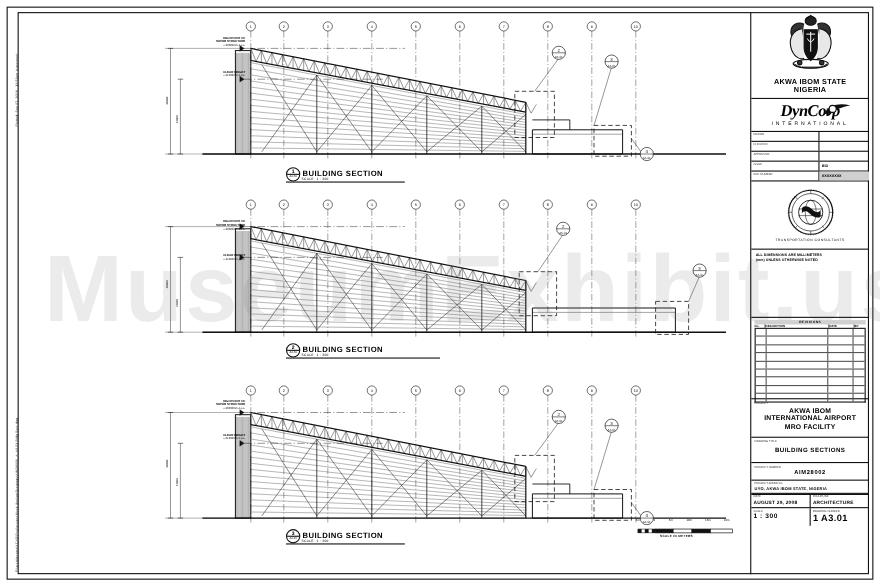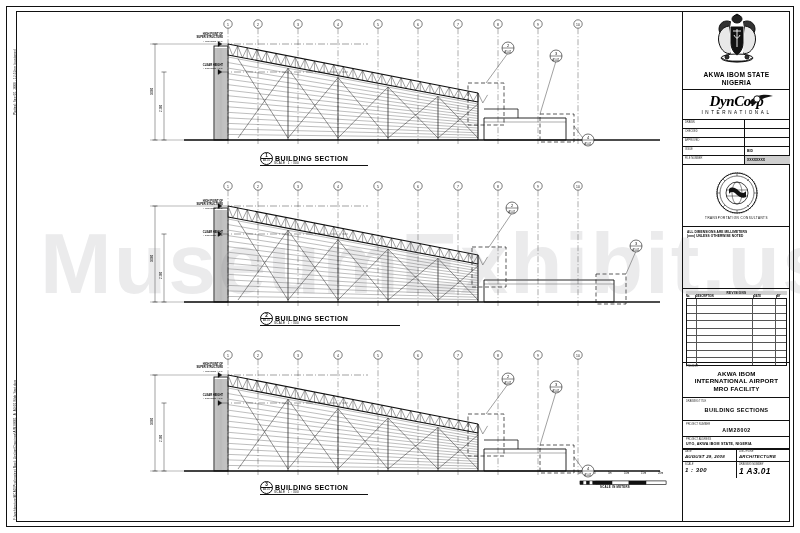--- a/index.html
+++ b/index.html
@@ -46,21 +46,21 @@
   .rc3{width:22px;border-right:.6px solid #555;}
   .rc4{width:10px;}
 
   .proj{padding:2px 3px;box-sizing:border-box;}
   .lbl{font-size:2.6px;color:#333;}
   .big{text-align:center;font-weight:bold;font-size:6.2px;line-height:7.4px;letter-spacing:.2px;padding:2px 0 3px;}
   .mid{text-align:center;font-weight:bold;font-size:5.6px;letter-spacing:.4px;padding:4px 0 5px;}
 
   .pn-val{text-align:center;font-weight:bold;font-size:5.2px;letter-spacing:.6px;padding:1px 0 2px;}
   .twocol{display:flex;border-top:1.1px solid #111;}
-  .twocol>div{flex:1;box-sizing:border-box;padding:.5px 2px 2px;font-style:italic;}
+  .twocol>div{flex:1;box-sizing:border-box;padding:.5px 2px 2px;}
   .twocol>div:first-child{border-right:1.1px solid #111;}
   .cval{font-weight:bold;font-size:4.4px;padding-top:1px;letter-spacing:.2px;}
   .cval.sm{font-size:3.6px;}
   .dwgno{font-weight:bold;font-size:8.4px;letter-spacing:.4px;padding-top:.5px;}
   .scaleval{font-weight:bold;font-size:6px;padding-top:1px;letter-spacing:.5px;}
   .watermark{position:absolute;left:40px;top:214px;width:640px;height:90px;
              font-family:"Liberation Sans",sans-serif;font-weight:bold;font-size:86px;
              color:rgba(120,120,130,.15);letter-spacing:2px;white-space:nowrap;pointer-events:none;}
 
   .sec-title{position:absolute;font-size:0;}

